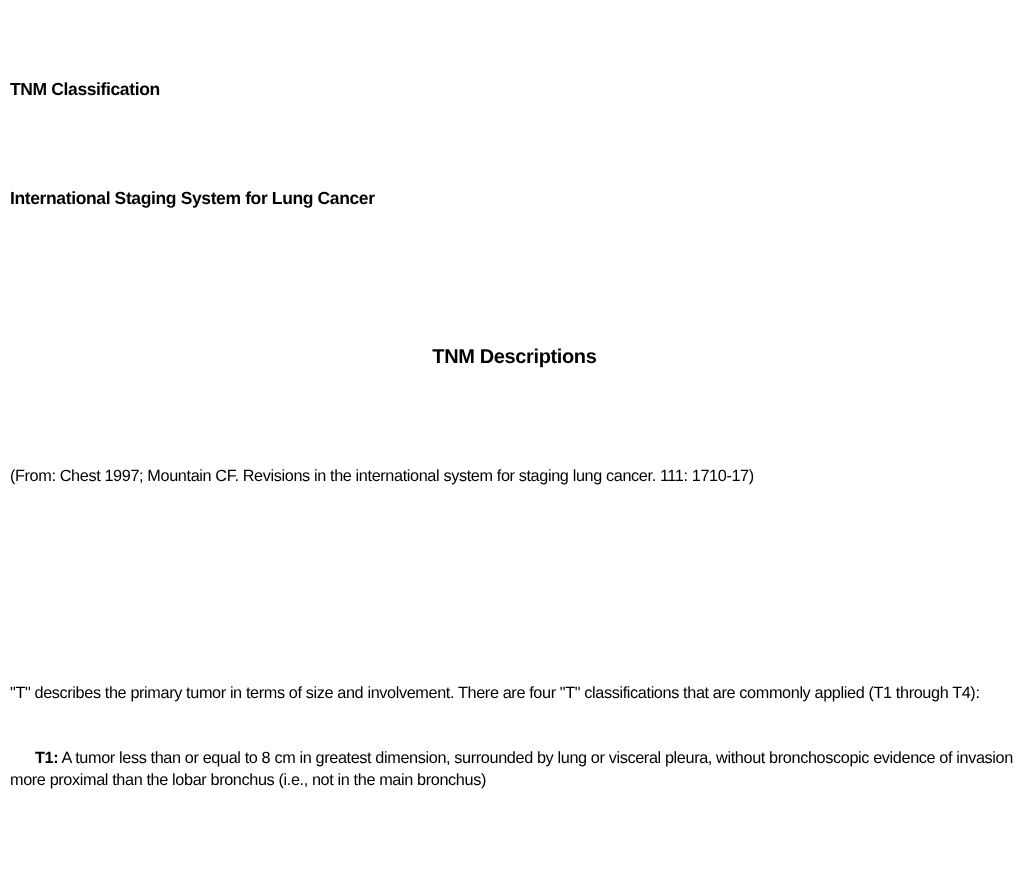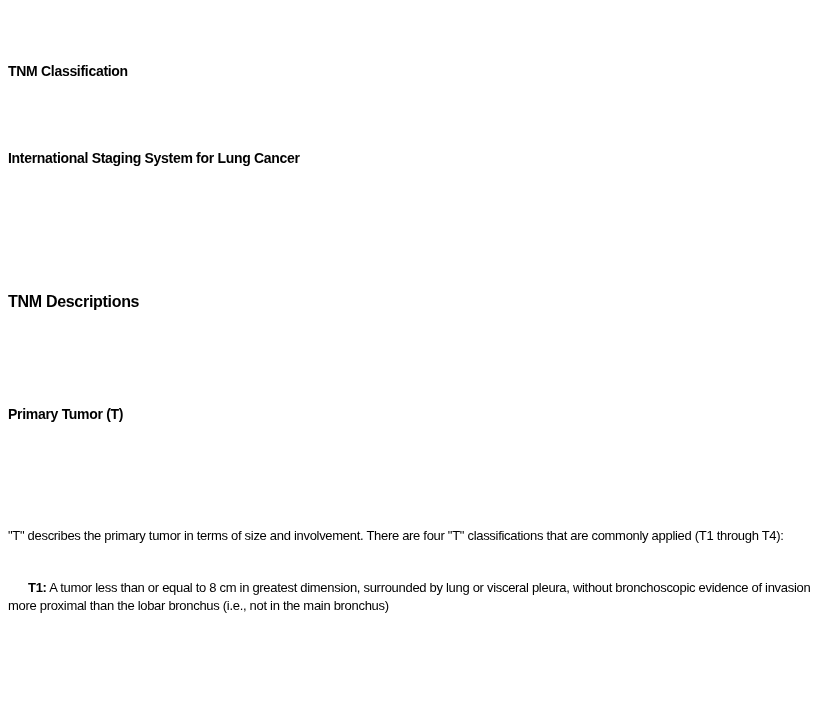--- a/index.html
+++ b/index.html
@@ -28,22 +28,22 @@
   }
   .doc-subtitle {
     font-size: 14px;
     font-weight: bold;
     margin: 0 0 56px 0;
   }
   .section-heading {
     font-size: 16px;
     line-height: 20px;
     font-weight: bold;
-    text-align: left;
-    margin: 16px 0 24px 0;
+    text-align: center;
+    margin: 0 0 24px 0;
   }
   .citation {
     margin: 0 0 50px 0;
   }
   .sub-heading {
     font-size: 14px;
     font-weight: bold;
     margin: 0 0 16px 0;
   }
   .body-block {
@@ -58,22 +58,22 @@
 <body>
 
 <div class="page">
 
   <div class="doc-title">TNM Classification</div>
 
   <div class="doc-subtitle">International Staging System for Lung Cancer</div>
 
   <div class="section-heading">TNM Descriptions</div>
 
+  <div class="citation">(From: Chest 1997; Mountain CF. Revisions in the international system for staging lung cancer. 111: 1710-17)</div>
 
-  <div class="sub-heading">Primary Tumor (T)</div>
 
   <div class="body-block">
     <div><span>"T" describes the primary tumor in terms of size and involvement. There are four "T" classifications that are commonly applied (T1 through T4):</span></div>
     <div><b>T1:</b><span> A tumor less than or equal to 8 cm in greatest dimension, surrounded by lung or visceral pleura, without bronchoscopic evidence of invasion more proximal than the lobar bronchus (i.e., not in the main bronchus)</span></div>
     
   </div>
 
   
 
   

